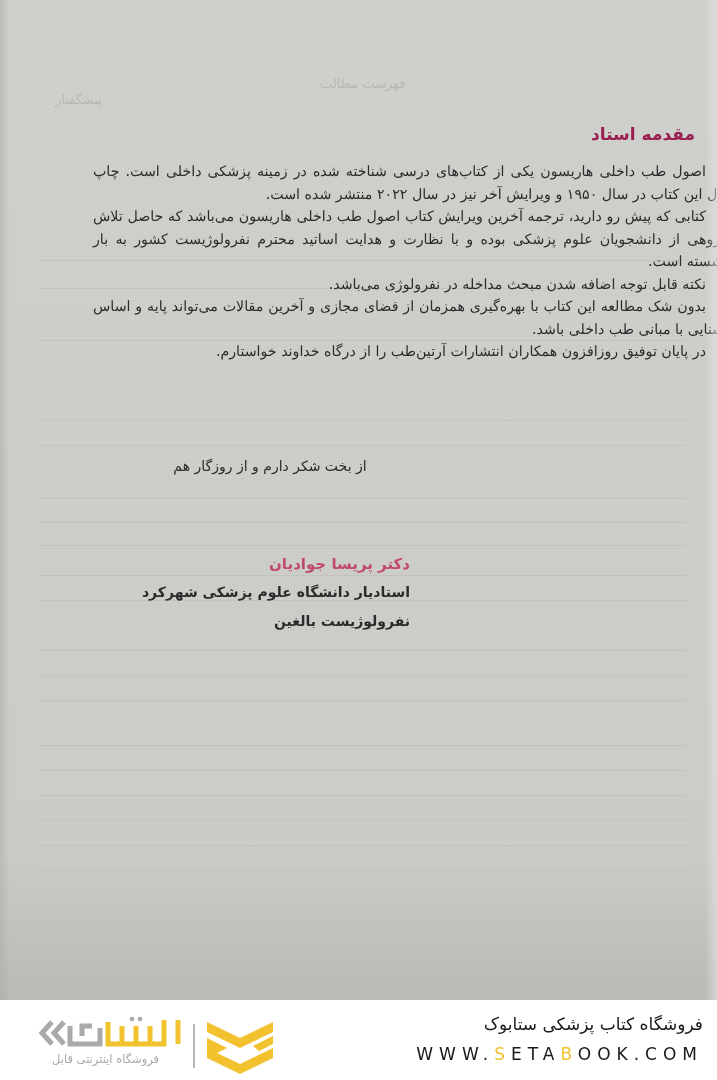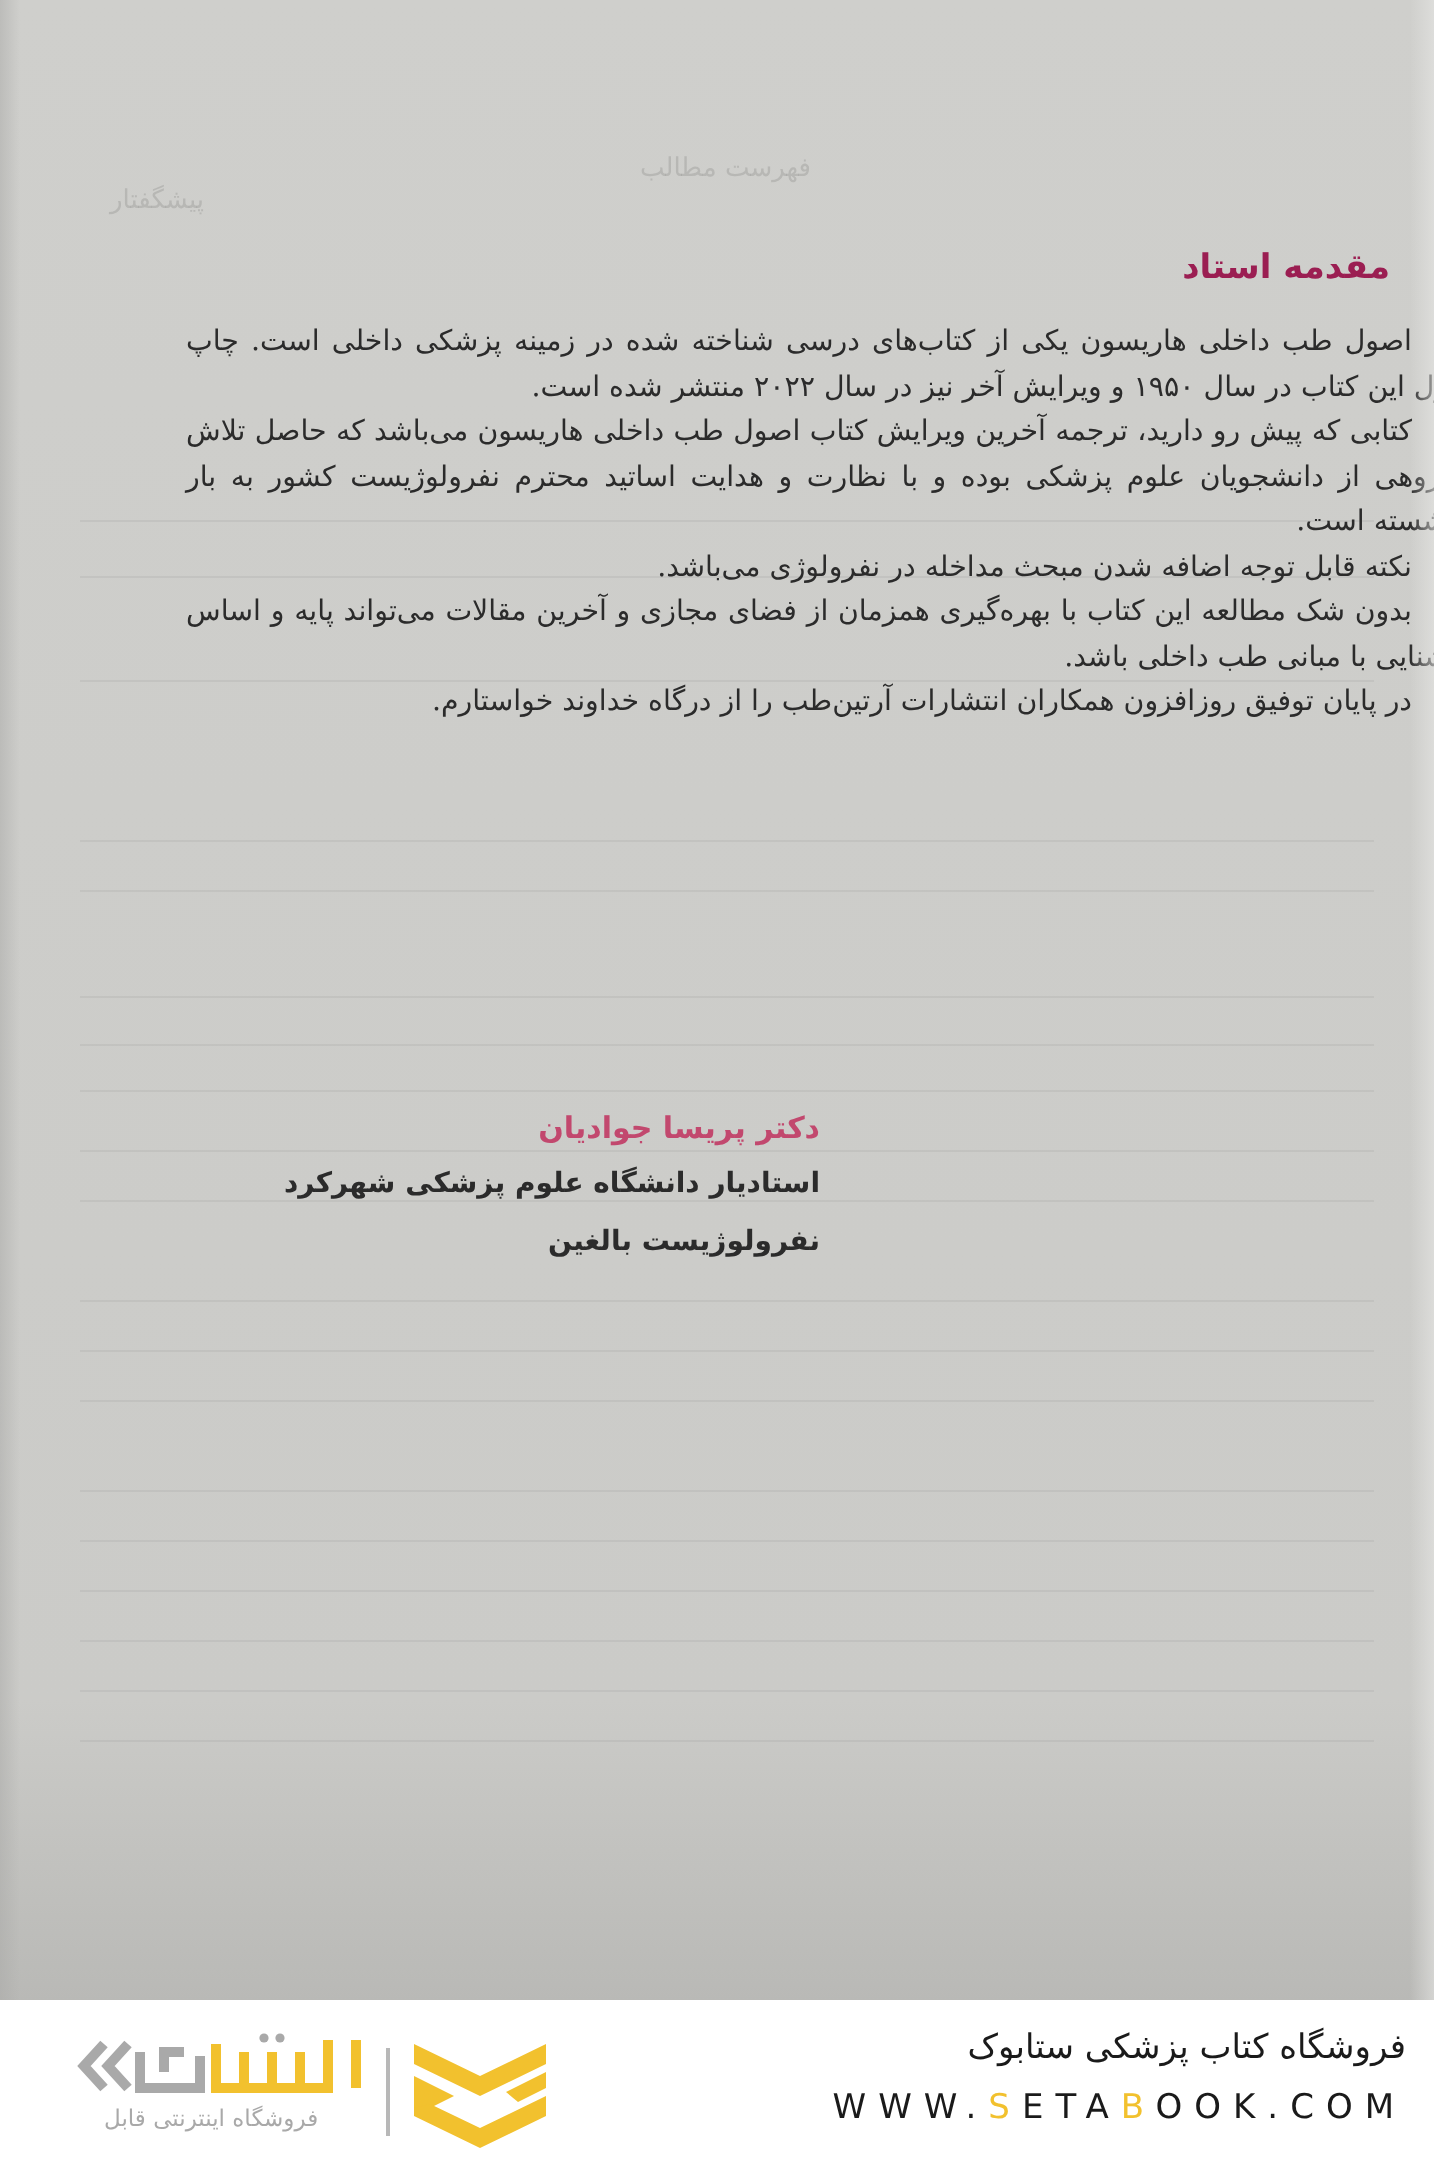--- a/index.html
+++ b/index.html
@@ -210,20 +210,21 @@
   <div class="heading">مقدمه استاد</div>
 
   <div class="body-text">
     <p>اصول طب داخلی هاریسون یکی از کتاب‌های درسی شناخته شده در زمینه پزشکی داخلی است. چاپ اول این کتاب در سال ۱۹۵۰ و ویرایش آخر نیز در سال ۲۰۲۲ منتشر شده است.</p>
     <p>کتابی که پیش رو دارید، ترجمه آخرین ویرایش کتاب اصول طب داخلی هاریسون می‌باشد که حاصل تلاش گروهی از دانشجویان علوم پزشکی بوده و با نظارت و هدایت اساتید محترم نفرولوژیست کشور به بار نشسته است.</p>
     <p>نکته قابل توجه اضافه شدن مبحث مداخله در نفرولوژی می‌باشد.</p>
     <p>بدون شک مطالعه این کتاب با بهره‌گیری همزمان از فضای مجازی و آخرین مقالات می‌تواند پایه و اساس آشنایی با مبانی طب داخلی باشد.</p>
     <p>در پایان توفیق روزافزون همکاران انتشارات آرتین‌طب را از درگاه خداوند خواستارم.</p>
   </div>
 
+  <div class="poem">از بخت شکر دارم و از روزگار هم</div>
 
   <div class="signature">
     <div class="sig-name">دکتر پریسا جوادیان</div>
     <div class="sig-line">استادیار دانشگاه علوم پزشکی شهرکرد</div>
     <div class="sig-line">نفرولوژیست بالغین</div>
   </div>
 </div>
 
 <div class="footer">
   <div class="logo">

